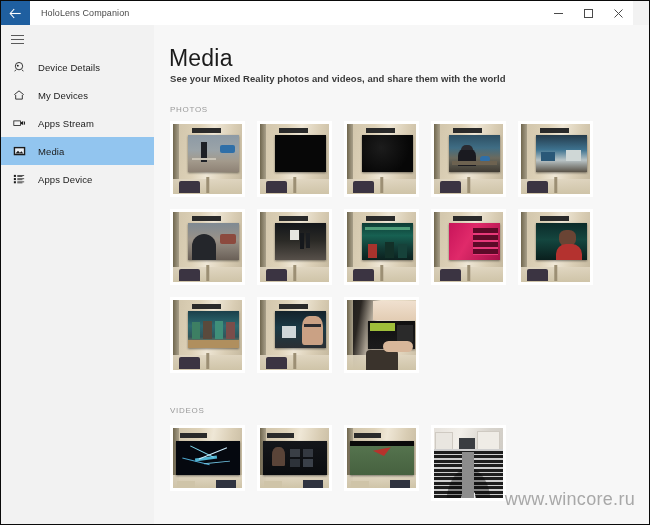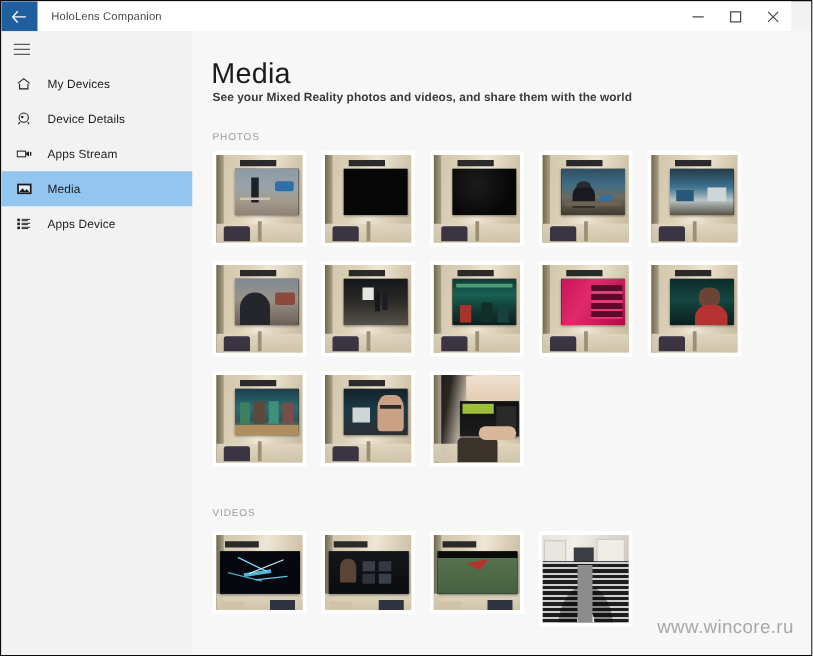--- a/index.html
+++ b/index.html
@@ -275,21 +275,21 @@
     left: 10%;
     top: 8%;
     width: 40%;
     height: 8%;
   }
 
   .watermark {
     position: absolute;
     right: 14px;
     bottom: 14px;
-    font-size: 15px;
+    font-size: 18px;
     color: #a8a8a8;
     letter-spacing: 0.3px;
   }
 </style>
 </head>
 <body>
 
 <div class="window">
 
   <div class="titlebar">
@@ -325,36 +325,36 @@
         <span></span>
         <span></span>
     </div>
   </div>
 
   <div class="sidebar">
 
     <div class="nav-item">
       <span class="nav-icon">
         <svg width="12" height="12" viewBox="0 0 14 14" aria-hidden="true">
-          <path d="M1.5 6.6 7 2.2l5.5 4.4" fill="none" stroke="#1b1b1b" stroke-width="1"></path>
-          <path d="M3.1 6.9v4.9h7.8V6.9" fill="none" stroke="#1b1b1b" stroke-width="1"></path>
+          <circle cx="7" cy="6" r="4.3" fill="none" stroke="#1b1b1b" stroke-width="1"></circle>
+          <circle cx="5.6" cy="5.4" r="1.1" fill="#1b1b1b"></circle>
+          <path d="M3.4 10.2 2 12m8.6-1.8L12 12" stroke="#1b1b1b" stroke-width="1" fill="none"></path>
         </svg>
       </span>
-      <span class="nav-label">My Devices</span>
+      <span class="nav-label">Device Details</span>
     </div>
 
     <div class="nav-item">
       <span class="nav-icon">
         <svg width="12" height="12" viewBox="0 0 14 14" aria-hidden="true">
-          <circle cx="7" cy="6" r="4.3" fill="none" stroke="#1b1b1b" stroke-width="1"></circle>
-          <circle cx="5.6" cy="5.4" r="1.1" fill="#1b1b1b"></circle>
-          <path d="M3.4 10.2 2 12m8.6-1.8L12 12" stroke="#1b1b1b" stroke-width="1" fill="none"></path>
+          <path d="M1.5 6.6 7 2.2l5.5 4.4" fill="none" stroke="#1b1b1b" stroke-width="1"></path>
+          <path d="M3.1 6.9v4.9h7.8V6.9" fill="none" stroke="#1b1b1b" stroke-width="1"></path>
         </svg>
       </span>
-      <span class="nav-label">Device Details</span>
+      <span class="nav-label">My Devices</span>
     </div>
 
     <div class="nav-item">
       <span class="nav-icon">
         <svg width="13" height="12" viewBox="0 0 16 12" aria-hidden="true">
           <rect x="1" y="3.4" width="8.3" height="5.6" fill="none" stroke="#1b1b1b" stroke-width="1"></rect>
           <path d="M9.8 5.1 12.6 3.6v5l-2.8-1.5z" fill="#1b1b1b"></path>
           <rect x="13.6" y="4.2" width="1.2" height="3.8" fill="#1b1b1b"></rect>
         </svg>
       </span>

